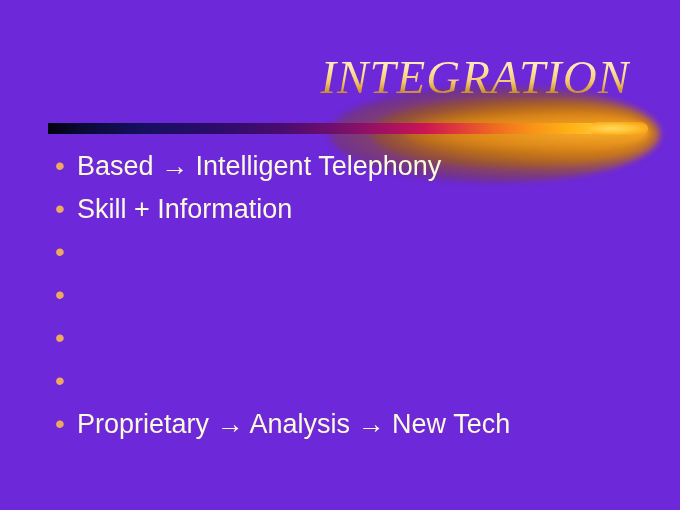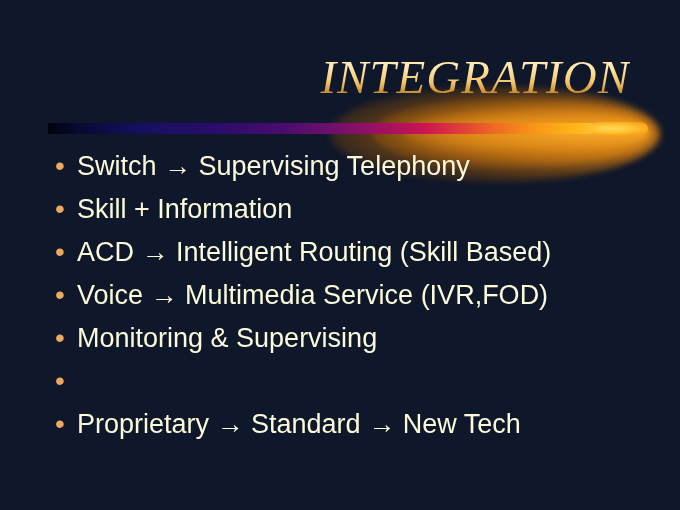--- a/index.html
+++ b/index.html
@@ -4,21 +4,21 @@
 <style>
   html, body {
     margin: 0;
     padding: 0;
     background: #000000;
   }
   #slide {
     position: relative;
     width: 680px;
     height: 510px;
-    background: #0f172a;
+    background: #6d28d9;
     overflow: hidden;
     font-family: "Liberation Sans", sans-serif;
   }
 
   
   .title {
     position: absolute;
     right: 50px;
     top: 54px;
     font-family: "Liberation Serif", serif;
@@ -177,46 +177,43 @@
     <div class="halo-mid"></div>
     <div class="halo-inner"></div>
     <div class="bar"></div>
     <div class="bar-tip"></div>
   </div>
 
   <div class="bullets">
 
     <div class="bullet-row">
       <span class="bullet-dot">•</span>
-      <span class="bullet-text">Switch → Supervising Telephony</span>
+      <span class="bullet-text">Based → Intelligent Telephony</span>
     </div>
 
     <div class="bullet-row">
       <span class="bullet-dot">•</span>
       <span class="bullet-text">Skill + Information</span>
     </div>
 
     <div class="bullet-row">
       <span class="bullet-dot">•</span>
-      <span class="bullet-text">ACD → Intelligent Routing (Skill Based)</span>
-    </div>
-
-    <div class="bullet-row">
-      <span class="bullet-dot">•</span>
-      <span class="bullet-text">Voice → Multimedia Service (IVR,FOD)</span>
-    </div>
-
-    <div class="bullet-row">
-      <span class="bullet-dot">•</span>
-      <span class="bullet-text">Monitoring &amp; Supervising</span>
-    </div>
-
-    <div class="bullet-row">
-      <span class="bullet-dot">•</span>
-    </div>
-
-    <div class="bullet-row">
-      <span class="bullet-dot">•</span>
-      <span class="bullet-text">Proprietary → Standard → New Tech</span>
+    </div>
+
+    <div class="bullet-row">
+      <span class="bullet-dot">•</span>
+    </div>
+
+    <div class="bullet-row">
+      <span class="bullet-dot">•</span>
+    </div>
+
+    <div class="bullet-row">
+      <span class="bullet-dot">•</span>
+    </div>
+
+    <div class="bullet-row">
+      <span class="bullet-dot">•</span>
+      <span class="bullet-text">Proprietary → Analysis → New Tech</span>
     </div>
 
   </div>
 </div>
 
 </body></html>

